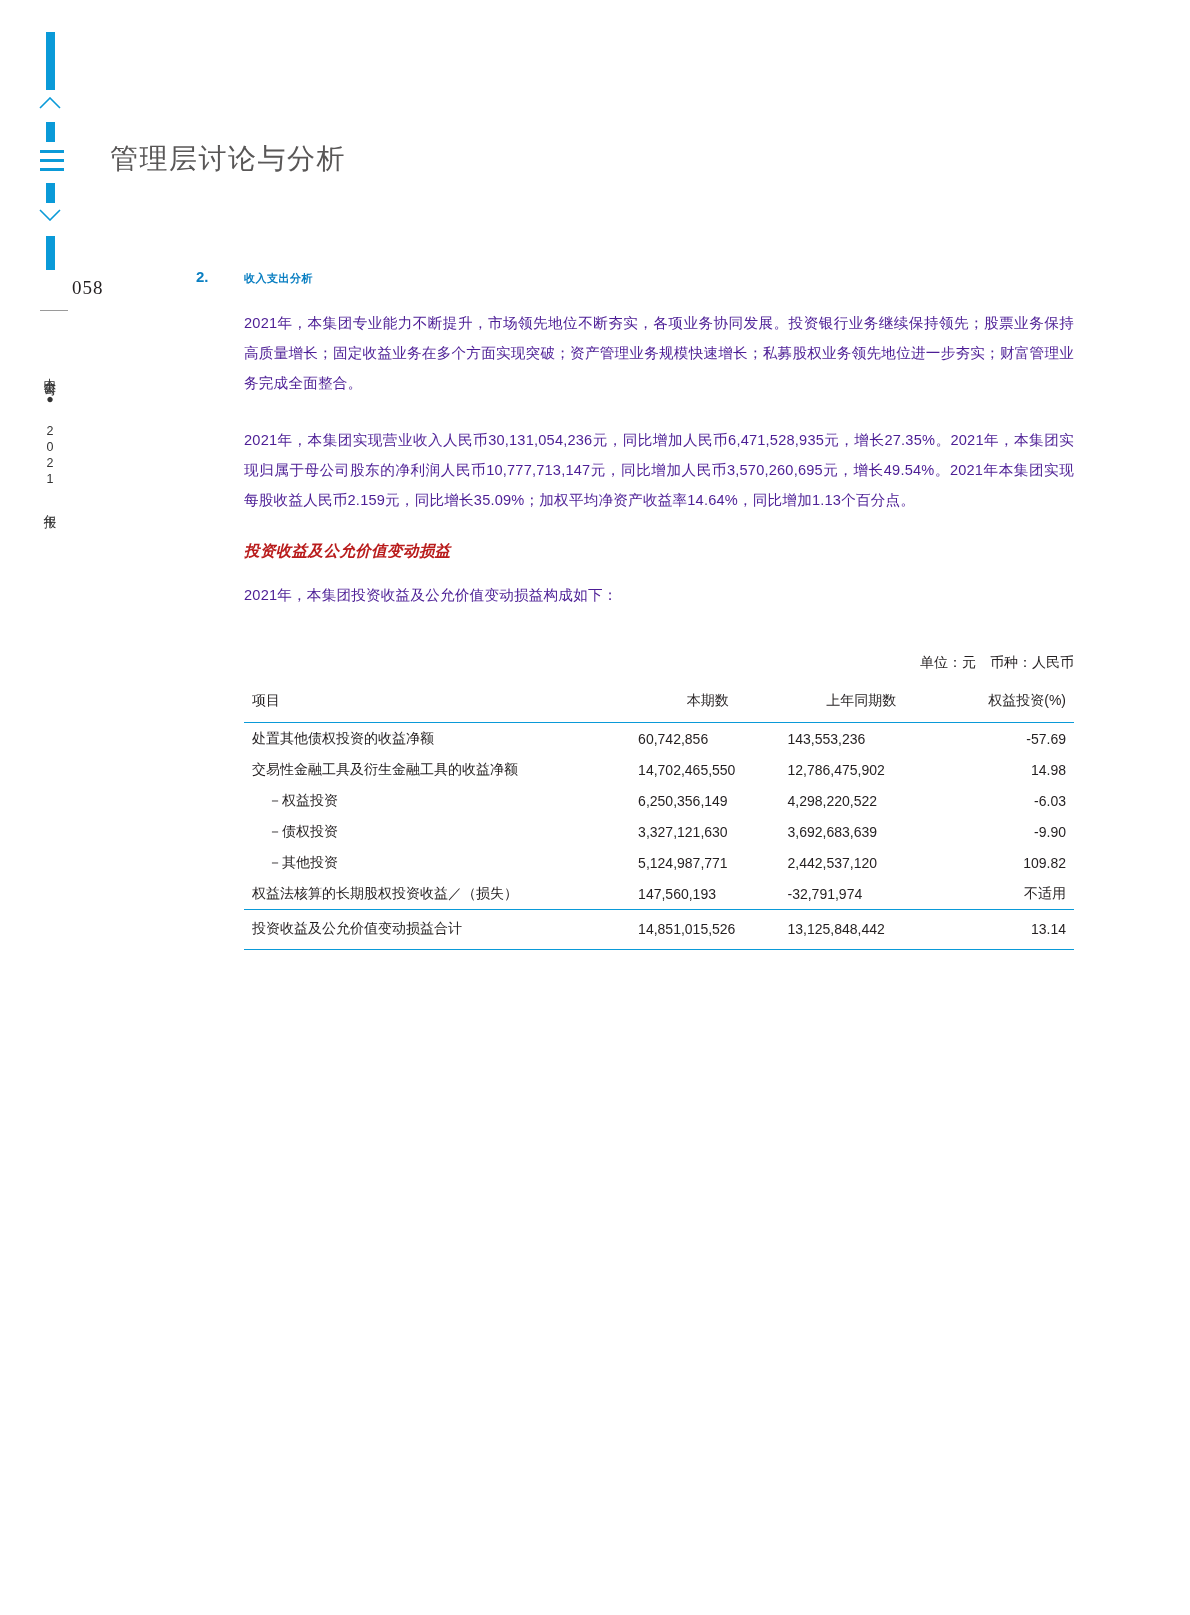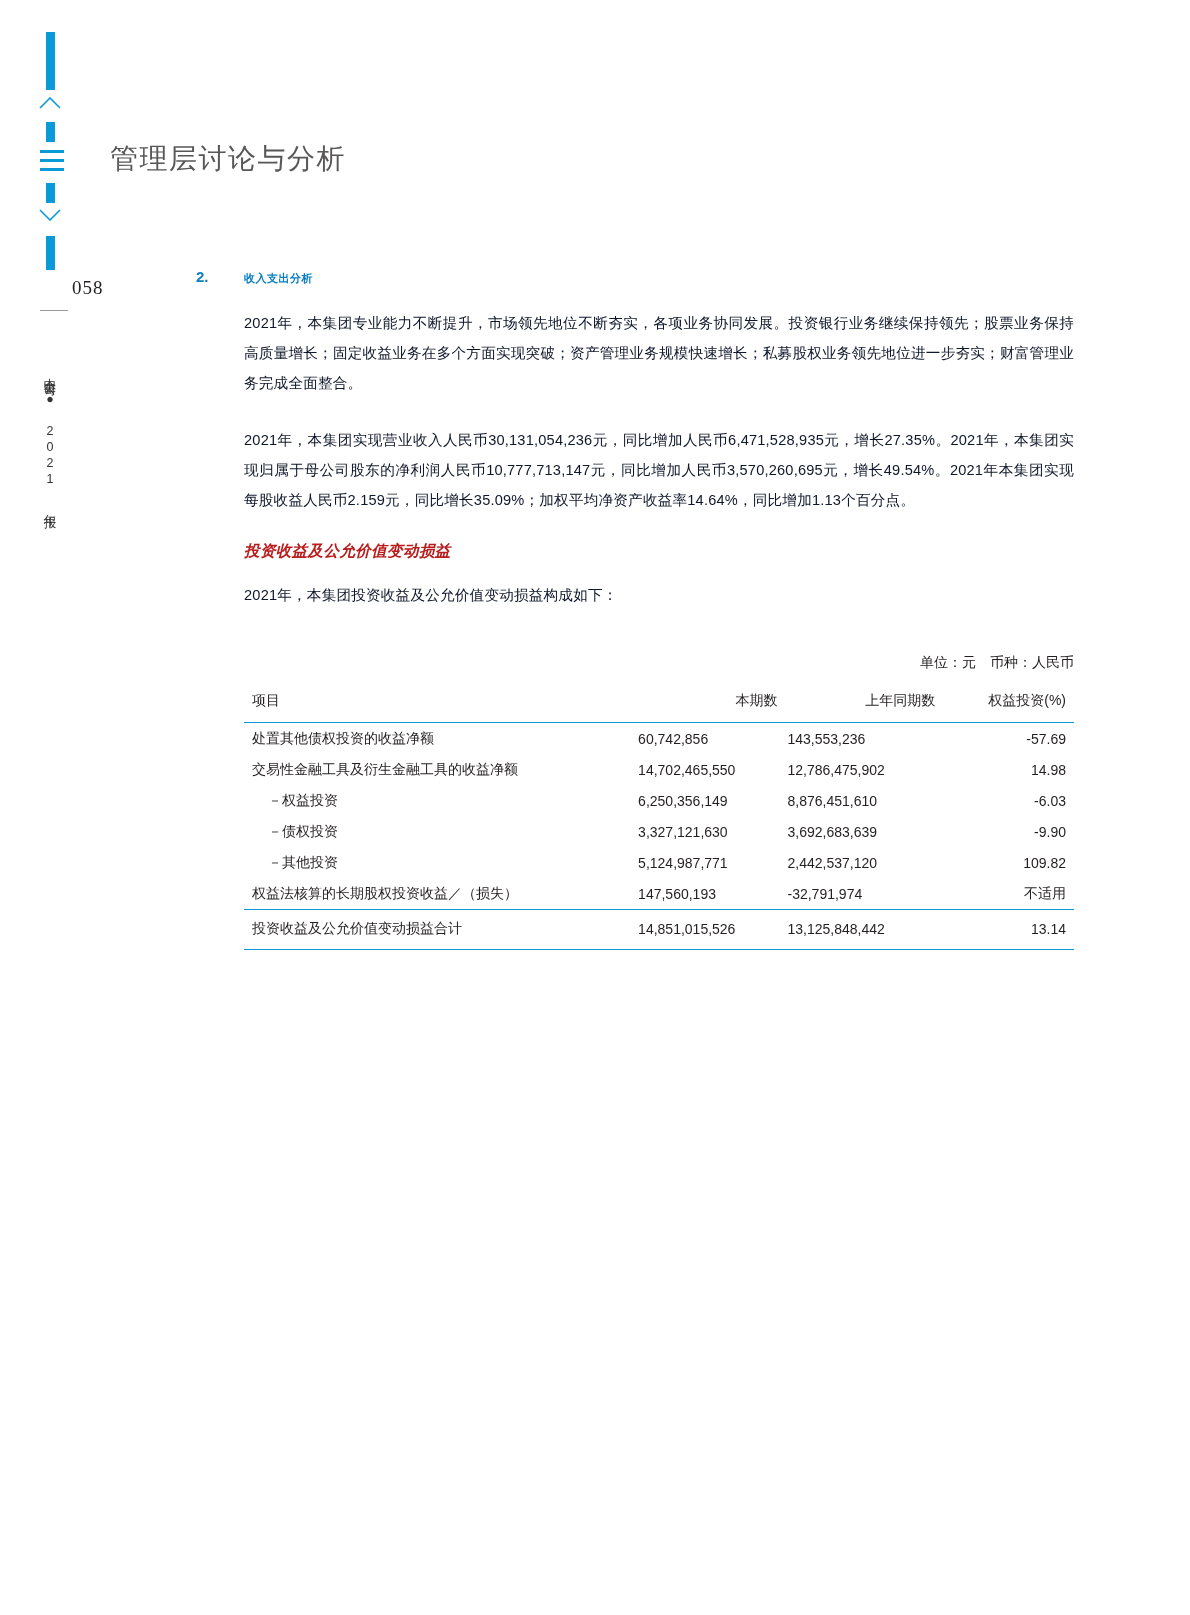--- a/index.html
+++ b/index.html
@@ -141,21 +141,21 @@
     letter-spacing: 0.5px;
   }
 
   .body-block {
     margin-left: 48px;
     width: 830px;
   }
   .para {
     font-size: 14.6px;
     line-height: 2.07;
-    color: #0f172a;
+    color: #4c1d95;
     text-align: justify;
     margin: 0 0 26px 0;
     letter-spacing: 0.2px;
   }
 
   .sub-title {
     margin-left: 48px;
     font-size: 15.5px;
     font-weight: bold;
     font-style: italic;
@@ -182,21 +182,21 @@
     font-size: 14px;
     color: #231f20;
   }
   table.fin thead th {
     font-weight: normal;
     padding: 6px 4px 12px 4px;
     border-bottom: 1.6px solid #0a9ad8;
     vertical-align: bottom;
   }
   table.fin th.c-item { text-align: left; padding-left: 8px; }
-  table.fin th.c-num  { text-align: right; padding-right: 6px; }
+  table.fin th.c-num  { padding-right: 6px; }
   table.fin th.c-last { text-align: right; padding-right: 8px; }
 
   table.fin tbody td {
     padding: 6.5px 4px;
     vertical-align: middle;
   }
   table.fin td.c-item { text-align: left; padding-left: 8px; }
   table.fin td.c-num  { text-align: left; padding-right: 6px; }
   table.fin td.c-last { text-align: right; padding-right: 8px; }
   table.fin td.indent { padding-left: 24px; }
@@ -288,21 +288,21 @@
       </tr>
       <tr>
         <td class="c-item">交易性金融工具及衍生金融工具的收益净额</td>
         <td class="c-num">14,702,465,550</td>
         <td class="c-num">12,786,475,902</td>
         <td class="c-last">14.98</td>
       </tr>
       <tr>
         <td class="c-item indent">－权益投资</td>
         <td class="c-num">6,250,356,149</td>
-        <td class="c-num">8,876,451,610</td>
+        <td class="c-num">4,298,220,522</td>
         <td class="c-last">-6.03</td>
       </tr>
       <tr>
         <td class="c-item indent">－债权投资</td>
         <td class="c-num">3,327,121,630</td>
         <td class="c-num">3,692,683,639</td>
         <td class="c-last">-9.90</td>
       </tr>
       <tr>
         <td class="c-item indent">－其他投资</td>

